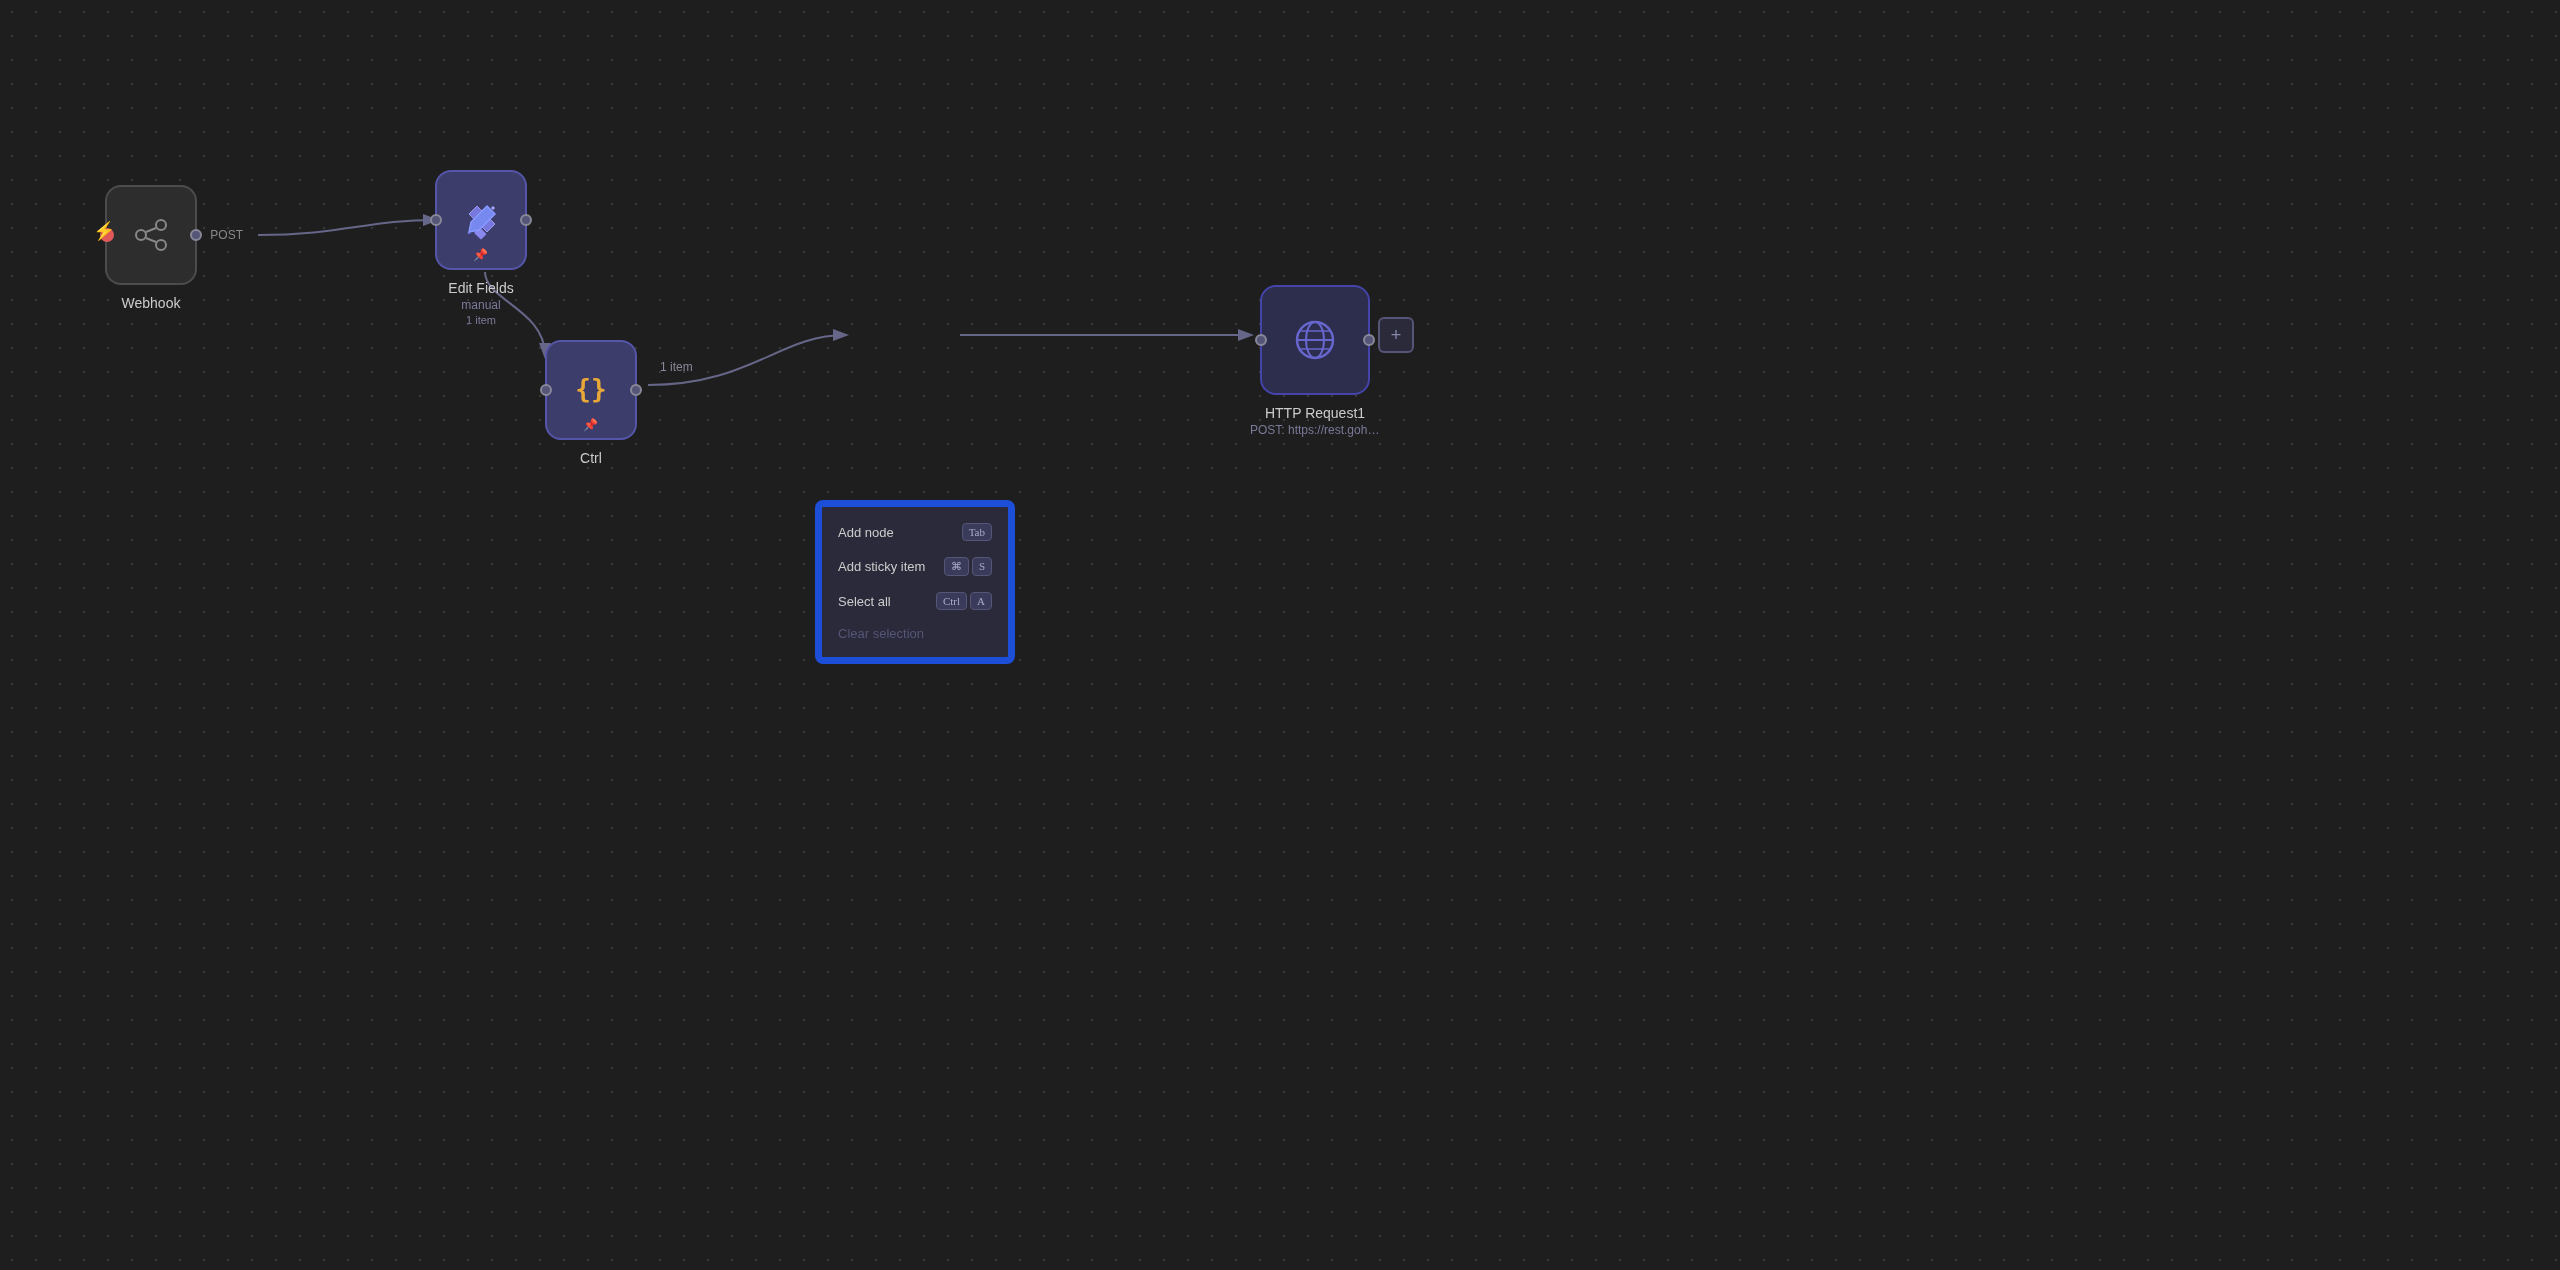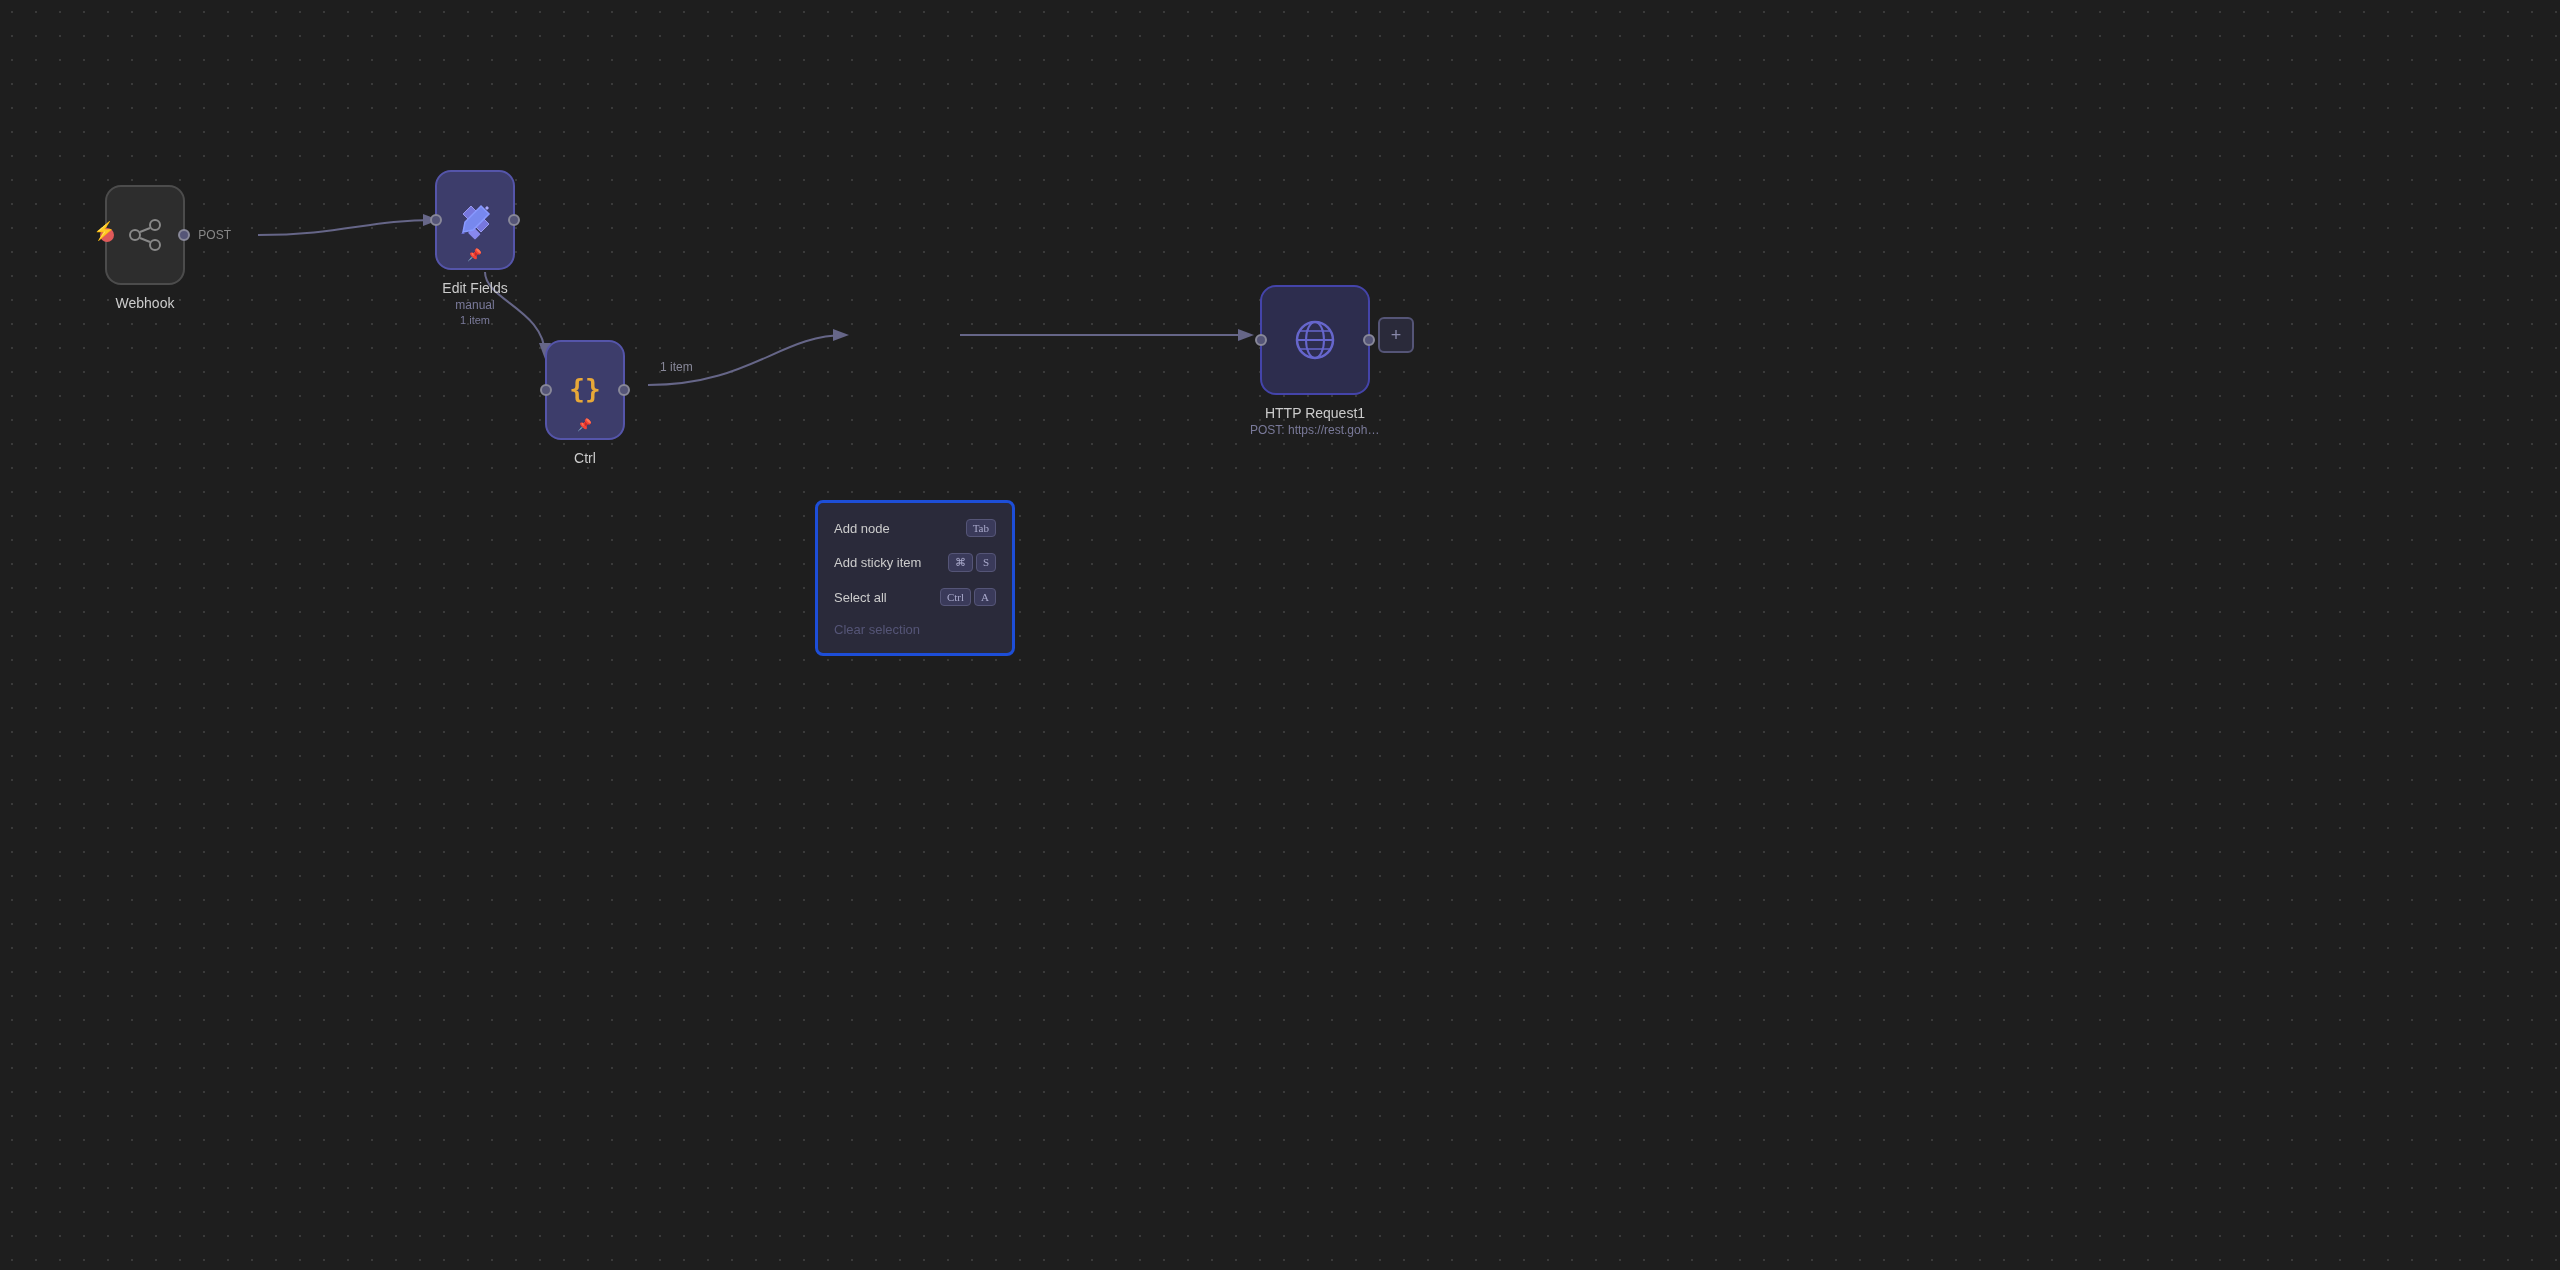--- a/index.html
+++ b/index.html
@@ -23,21 +23,21 @@
 
     
     .node {
       position: absolute;
       display: flex;
       flex-direction: column;
       align-items: center;
     }
 
     .node-box {
-      width: 80px;
+      width: 92px;
       height: 100px;
       border-radius: 16px;
       display: flex;
       align-items: center;
       justify-content: center;
       position: relative;
       border: 2px solid rgba(255,255,255,0.15);
     }
 
     .node-label {
@@ -159,21 +159,21 @@
       position: absolute;
       top: 0; left: 0;
       width: 100%; height: 100%;
       pointer-events: none;
     }
 
     
     .context-menu {
       position: absolute;
       background: #2a2a3a;
-      border: 3px solid #1d4ed8;
+      border: 7px solid #1d4ed8;
       border-radius: 8px;
       padding: 8px 0;
       min-width: 200px;
     }
 
     .menu-item {
       display: flex;
       align-items: center;
       justify-content: space-between;
       padding: 8px 16px;

